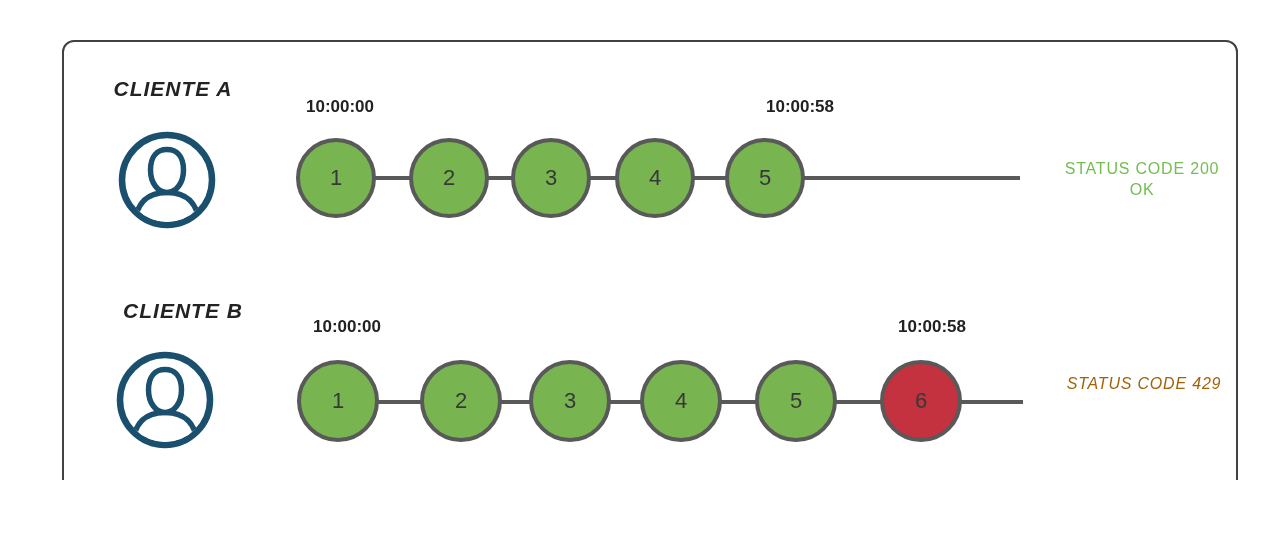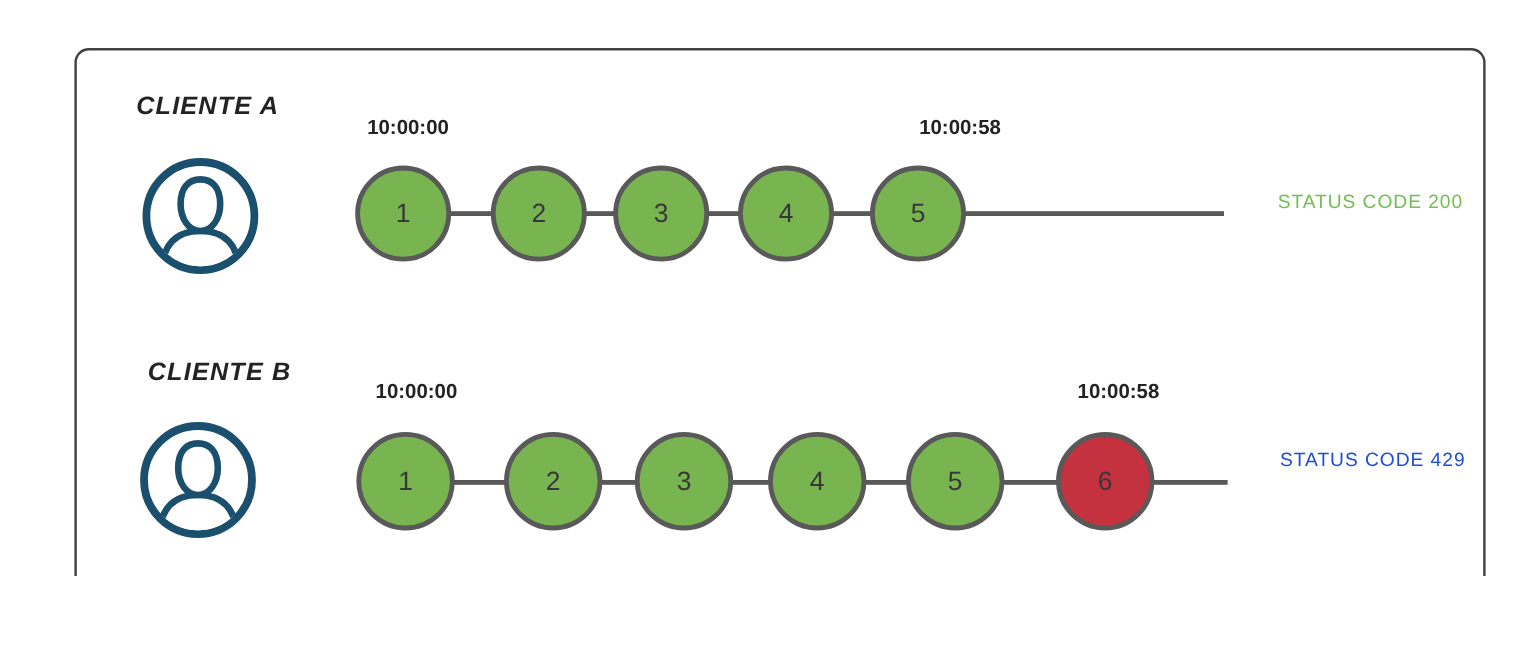--- a/index.html
+++ b/index.html
@@ -75,21 +75,21 @@
     position: absolute;
     transform: translateX(-50%);
     text-align: center;
     white-space: nowrap;
     font-size: 16px;
     letter-spacing: 0.8px;
     line-height: 1.3;
     margin-left: 34px;
   }
   .status.success { color: #73bd52; }
-  .status.error   { color: #1d4ed8; }
+  .status.error   { color: #a16207; font-style: italic; }
   .status .line2.emph {
     font-weight: 700;
     letter-spacing: 0.2px;
     font-size: 15px;
   }
 </style>
 </head>
 <body>
 
 <div class="stage">
@@ -117,20 +117,21 @@
     <div class="timeline-line" style="left:340px; top:176px; width:680px"></div>
 
     <div class="circle success" style="left:296px; top:138px">1</div>
     <div class="circle success" style="left:409px; top:138px">2</div>
     <div class="circle success" style="left:511px; top:138px">3</div>
     <div class="circle success" style="left:615px; top:138px">4</div>
     <div class="circle success" style="left:725px; top:138px">5</div>
 
     <div class="status success" style="left:1108px; top:159px">
       <div class="line1">STATUS CODE 200</div>
+      <div class="line2">OK</div>
     </div>
   </div>
 
   <div>
     <div class="client-label" style="left:183px; top:299px">CLIENTE B</div>
 
     <svg class="user-icon" style="left:115px; top:350px" viewBox="0 0 100 100">
       <defs>
           <clipPath id="clipB">
             <circle cx="50" cy="50" r="42"></circle>

